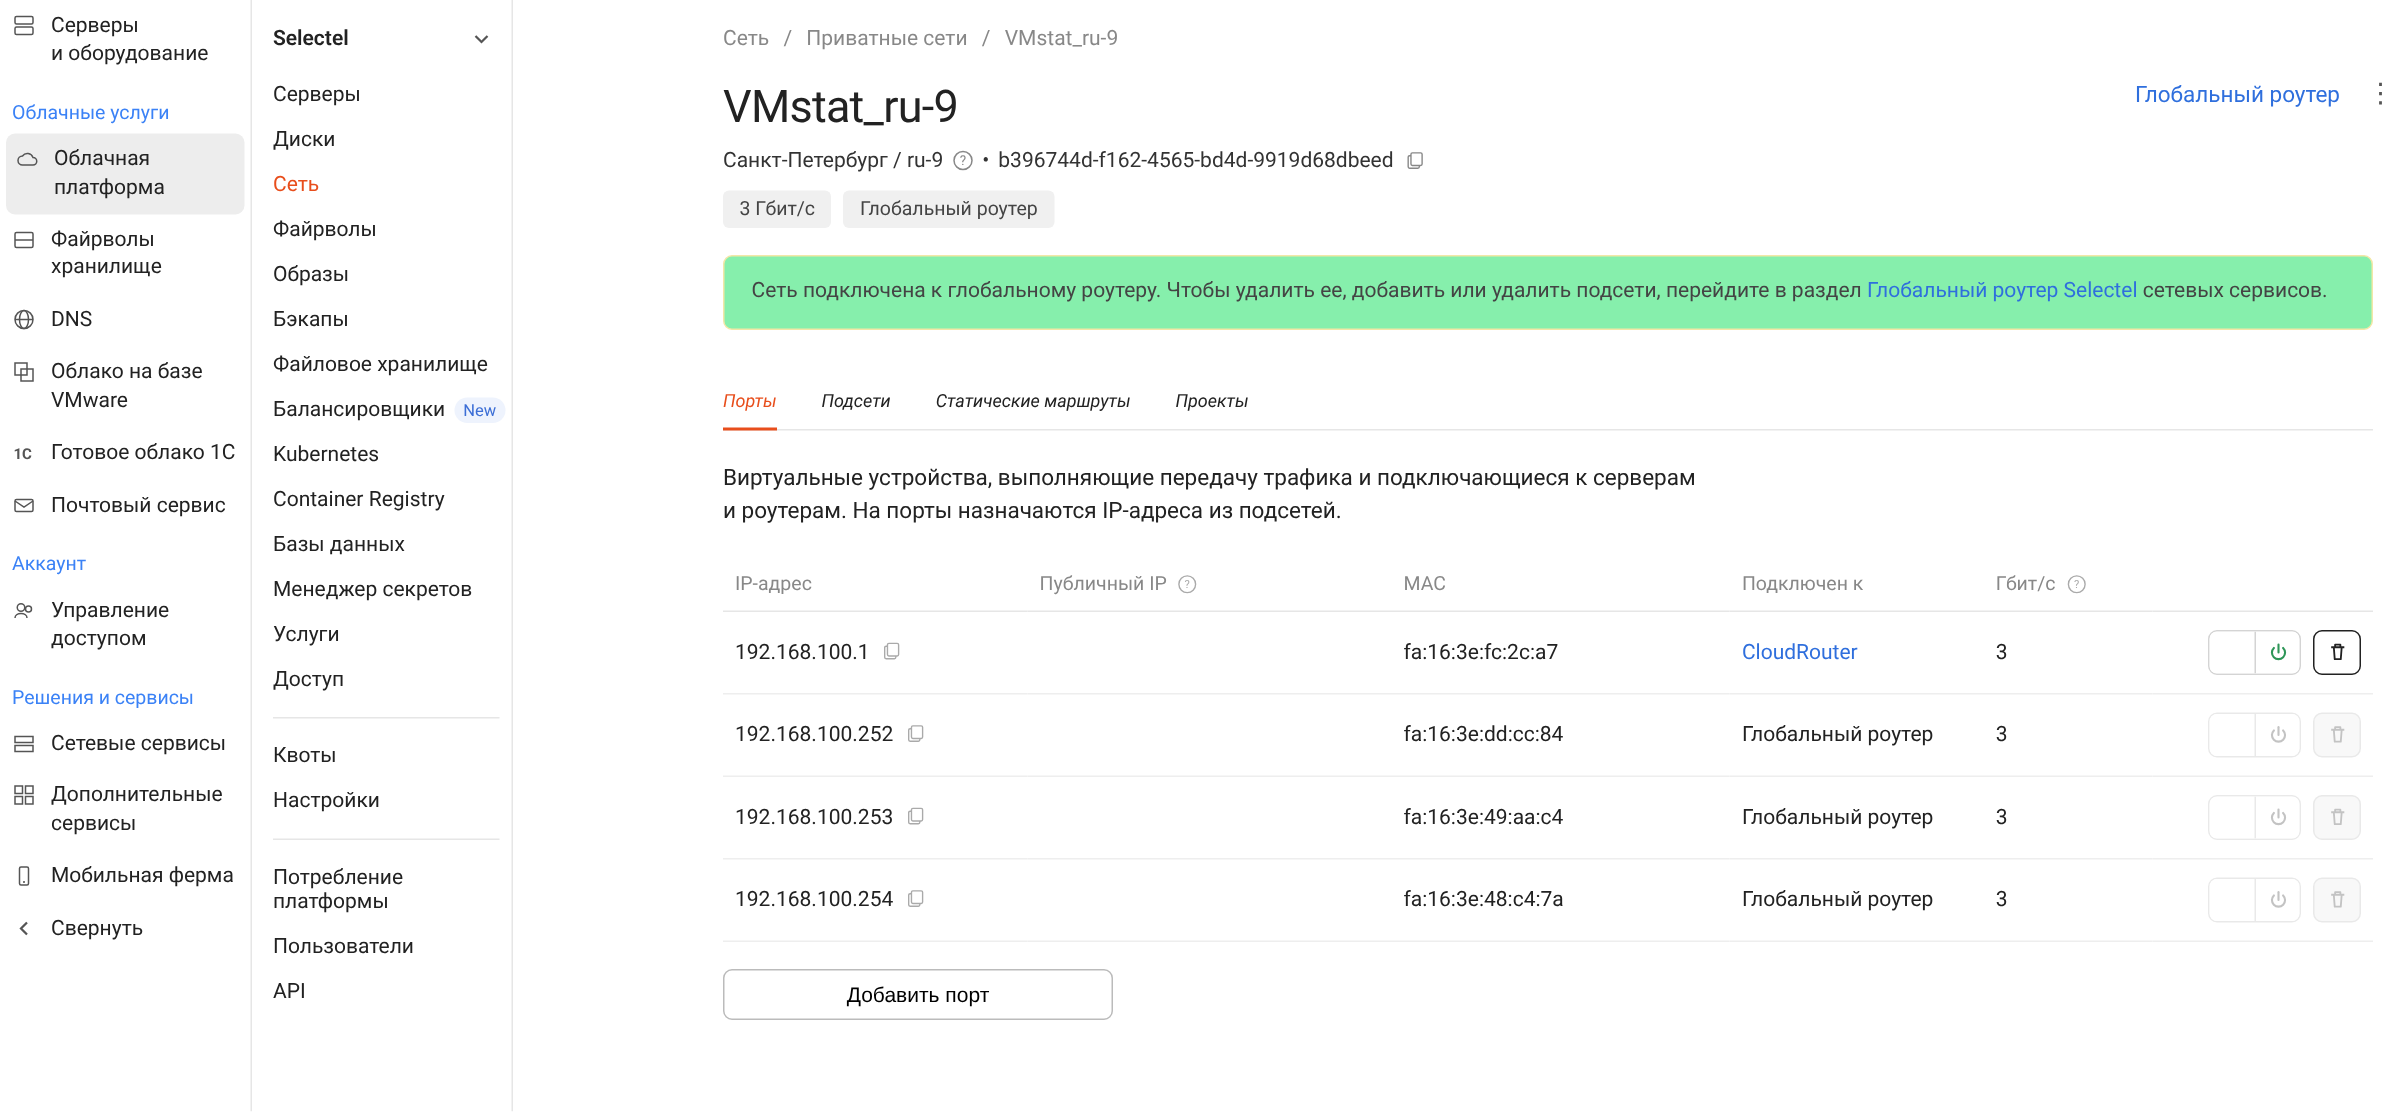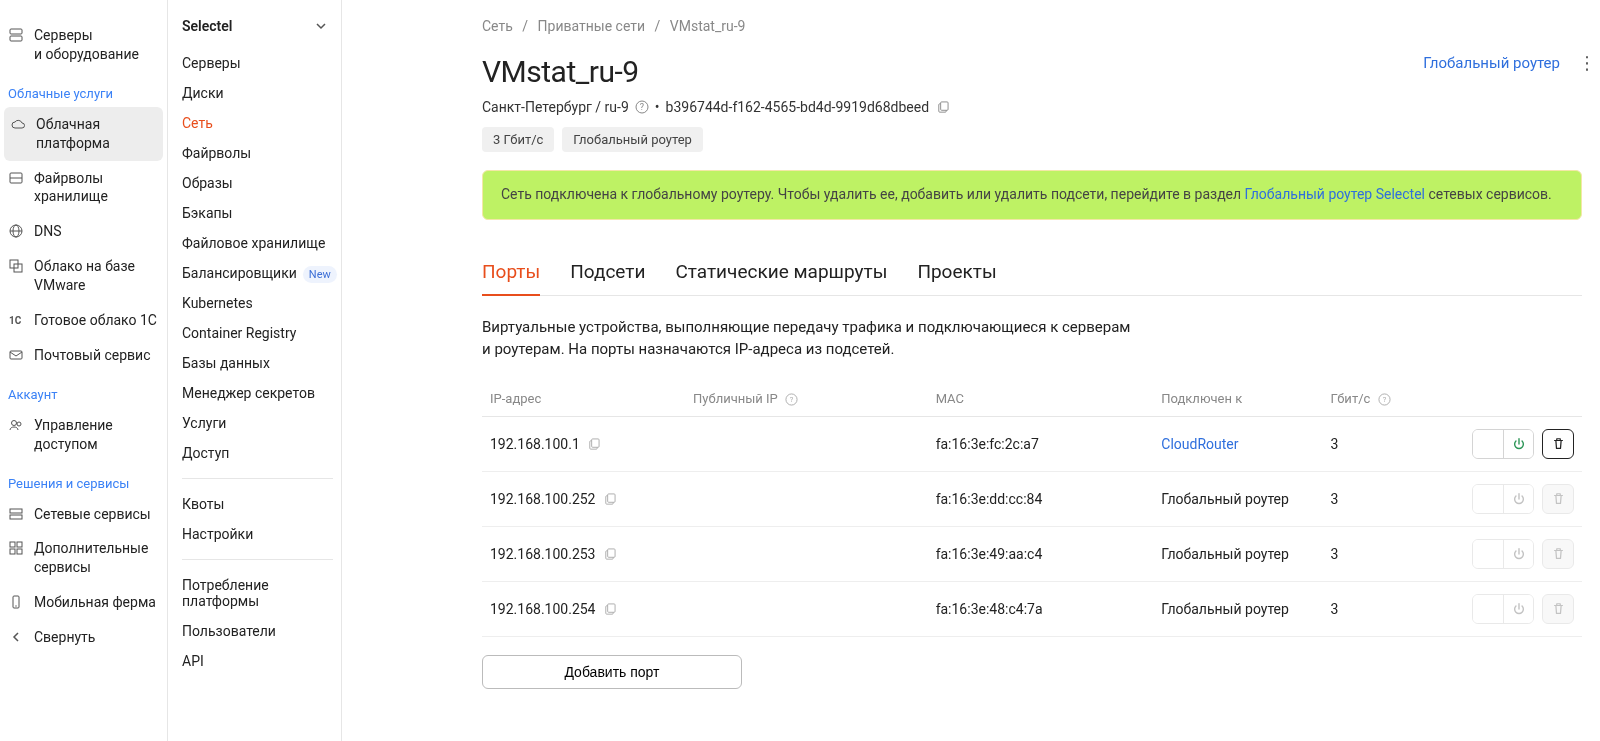--- a/index.html
+++ b/index.html
@@ -1,17 +1,17 @@
 <!DOCTYPE html>
 <html><head>
 <meta charset="utf-8">
 <style>
 * { box-sizing: border-box; margin: 0; padding: 0; }
 body { font-family: -apple-system, BlinkMacSystemFont, "Segoe UI", Roboto, Arial, sans-serif; font-size: 14px; color: #222; background: #fff; display: flex; height: 741px; width: 1600px; overflow: hidden; }
-.sidebar1 { width: 168px; border-right: 1px solid #e6e6e6; padding-top: 18px; flex-shrink: 0; overflow-y: auto; }
+.sidebar1 { width: 168px; border-right: 1px solid #e6e6e6; flex-shrink: 0; overflow-y: auto; }
 .sidebar1 .item { display: flex; align-items: flex-start; gap: 10px; padding: 8px 10px 8px 8px; cursor: pointer; }
 .sidebar1 .item.active { background: #ededed; border-radius: 6px; margin: 0 4px; padding-left: 6px; }
 .sidebar1 .icon { width: 16px; height: 16px; flex-shrink: 0; display: inline-flex; align-items: center; justify-content: center; color: #555; margin-top: 1px; }
 .sidebar1 .label { line-height: 1.35; }
 .sidebar1 .group-label { font-size: 13px; color: #3b82f6; padding: 14px 8px 6px; }
 .sidebar2 { width: 174px; border-right: 1px solid #e6e6e6; padding: 18px 8px 0 14px; flex-shrink: 0; overflow-y: auto; }
 .sidebar2 .sb2-header { display: flex; justify-content: space-between; align-items: center; font-weight: 600; padding-right: 6px; margin-bottom: 14px; }
 .sidebar2 .item { padding: 7px 0; cursor: pointer; font-size: 14px; color: #222; }
 .sidebar2 .item.active { color: #e84e1c; }
 .sidebar2 .divider { border-top: 1px solid #e6e6e6; margin: 10px 0; }
@@ -22,24 +22,24 @@
 .breadcrumb .sep { margin: 0 6px; }
 .header-row { display: flex; justify-content: space-between; align-items: flex-start; }
 .title { font-size: 30px; font-weight: 400; letter-spacing: -0.5px; }
 .header-actions { display: flex; align-items: center; gap: 18px; }
 .header-actions a { color: #2f6fdd; text-decoration: none; font-size: 15px; }
 .kebab { width: 4px; color: #555; cursor: pointer; font-size: 18px; line-height: 1; }
 .meta { margin-top: 10px; color: #333; font-size: 14px; display: flex; align-items: center; gap: 6px; flex-wrap: wrap; }
 .meta .help-ico, .copy-ico { width: 14px; height: 14px; display: inline-flex; align-items: center; justify-content: center; color: #888; cursor: pointer; }
 .chips { margin-top: 12px; display: flex; gap: 8px; }
 .chip { background: #f0f0f0; color: #444; padding: 5px 11px; border-radius: 4px; font-size: 13px; }
-.alert { background: #bef264; border: 1px solid #f3e7a7; border-radius: 6px; padding: 14px 18px; margin-top: 18px; color: #444; font-size: 14px; line-height: 1.4; }
+.alert { background: #86efac; border: 1px solid #f3e7a7; border-radius: 6px; padding: 14px 18px; margin-top: 18px; color: #444; font-size: 14px; line-height: 1.4; }
 .alert a { color: #2f6fdd; text-decoration: none; }
 .tabs { display: flex; gap: 30px; margin-top: 30px; border-bottom: 1px solid #e6e6e6; }
-.tab { padding: 10px 0 12px; cursor: pointer; font-size: 19px; color: #222; position: relative; }
+.tab { padding: 10px 0 12px; cursor: pointer; font-size: 12px; color: #222; position: relative; font-style: italic; }
 .tab.active { color: #e84e1c; }
 .tab.active::after { content: ""; position: absolute; left: 0; right: 0; bottom: -1px; height: 2px; background: #e84e1c; }
 .desc { margin-top: 20px; line-height: 1.5; font-size: 15px; max-width: 680px; }
 .table { margin-top: 20px; width: 100%; border-collapse: collapse; }
 .table th { text-align: left; font-weight: 400; color: #888; font-size: 13px; padding: 10px 8px; border-bottom: 1px solid #e6e6e6; margin-left: 18px; }
 .table td { padding: 12px 8px; border-bottom: 1px solid #eee; font-size: 14px; vertical-align: middle; }
 .table td.actions { text-align: right; white-space: nowrap; }
 .link { color: #2f6fdd; cursor: pointer; }
 .btn-group { display: inline-flex; border: 1px solid #d4d4d4; border-radius: 6px; overflow: hidden; vertical-align: middle; }
 .btn-group.disabled { opacity: 0.5; }

